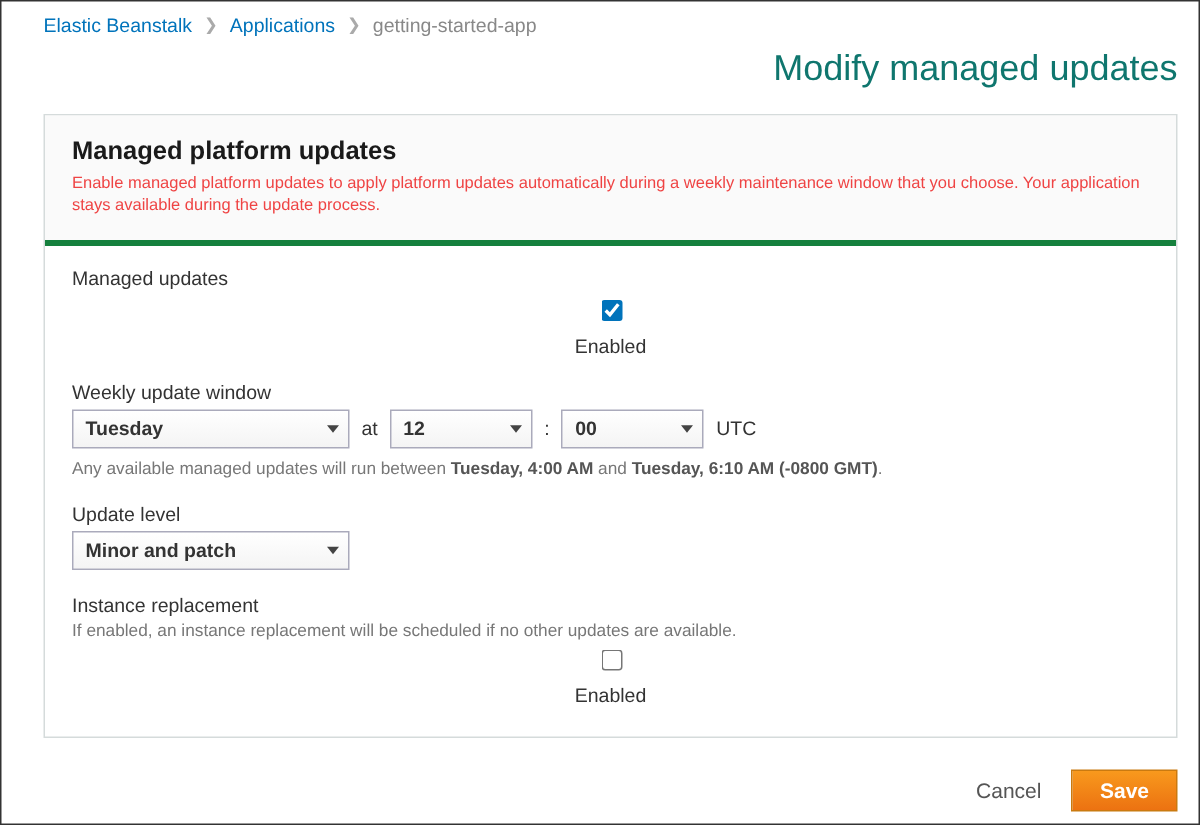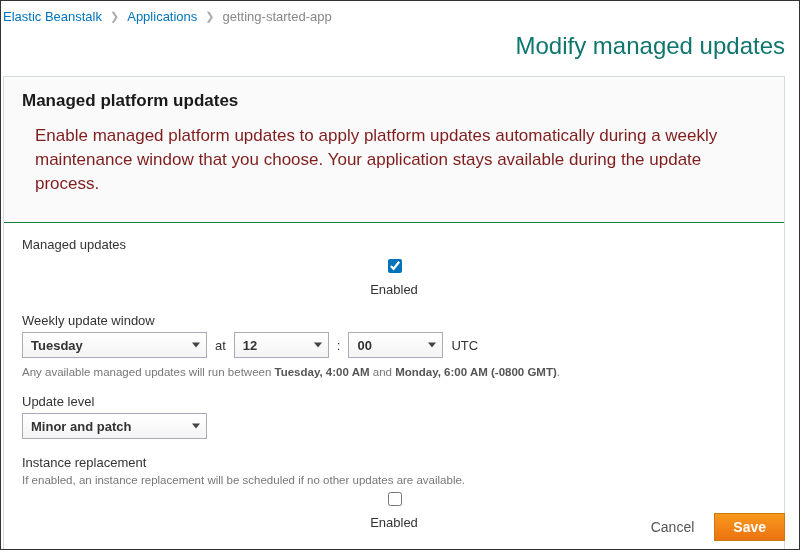--- a/index.html
+++ b/index.html
@@ -9,21 +9,21 @@
     font-size: 13px;
     color: #333;
     background: #fff;
     width: 800px;
     height: 550px;
     border: 1px solid #333;
     padding: 0;
     position: relative;
   }
   .page {
-    padding: 8px 14px 0 2px;
+    padding: 8px 14px 0 28px;
   }
   
   .breadcrumb {
     display: flex;
     align-items: center;
     gap: 8px;
     font-size: 13px;
     margin-bottom: 2px;
   }
   .breadcrumb a { color: #0073bb; text-decoration: none; }
@@ -35,33 +35,33 @@
     color: #0f766e;
     margin: 8px 0 16px 0;
     text-align: right;
   }
   .panel {
     border: 1px solid #d5dbdb;
     background: #fff;
   }
   .panel-head {
     padding: 14px 18px 14px 18px;
-    border-bottom: 1px solid #15803d;
+    border-bottom: 4px solid #15803d;
     background: #fafafa;
   }
   .panel-head h2 {
     margin: 0 0 4px 0;
     font-size: 17px;
     font-weight: 700;
     color: #1a1a1a;
   }
   .panel-head p {
-    margin: 13px;
-    font-size: 17px;
-    color: #7f1d1d;
+    margin: 0;
+    font-size: 11px;
+    color: #ef4444;
     line-height: 1.4;
   }
   .panel-body {
     padding: 14px 18px 16px 18px;
   }
   .field {
     margin-bottom: 16px;
   }
   .field-label {
     font-size: 13px;
@@ -186,21 +186,21 @@
             <span class="caret"></span>
           </div>
           <span class="plain">:</span>
           <div class="select sm">
             <span>00</span>
             <span class="caret"></span>
           </div>
           <span class="plain">UTC</span>
         </div>
         <div class="hint">
-          <span>Any available managed updates will run between </span><b>Tuesday, 4:00 AM</b><span> and </span><b>Monday, 6:00 AM (-0800 GMT)</b><span>.</span>
+          <span>Any available managed updates will run between </span><b>Tuesday, 4:00 AM</b><span> and </span><b>Tuesday, 6:10 AM (-0800 GMT)</b><span>.</span>
         </div>
       </div>
 
       <div class="field">
         <div class="field-label">Update level</div>
         <div class="select wide">
           <span>Minor and patch</span>
           <span class="caret"></span>
         </div>
       </div>

